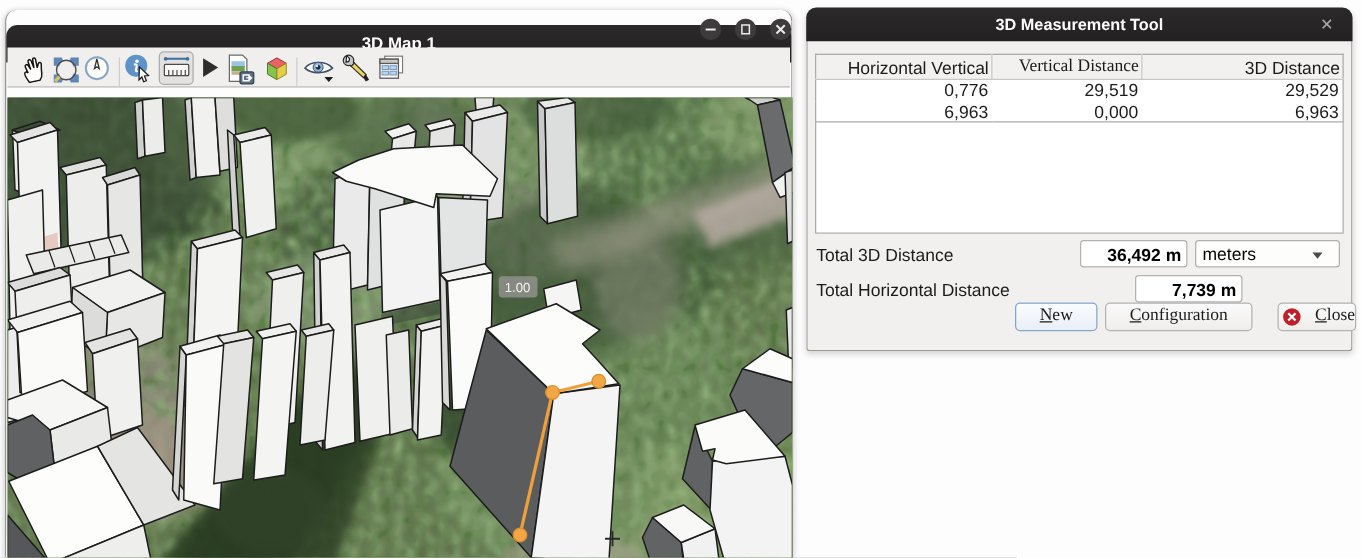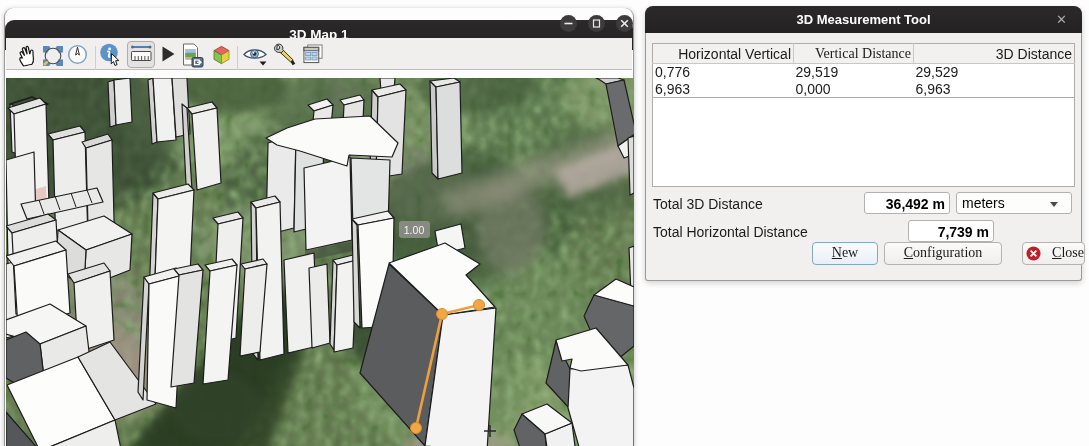--- a/index.html
+++ b/index.html
@@ -30,21 +30,21 @@
   margin:-1px -1px 0 -1px; left:0; right:0;}
 #dlg .xbtn { position:absolute; right:15px; top:0px; color:#a9a7a7; font-weight:normal;
   font-size:13px; line-height:27px; }
 table.meas { position:absolute; left:6px; top:36px; width:423px;
   border-collapse:collapse; font-size:14px; color:#1b1b1b;
   border:1px solid #aeacaa; background:#fff; }
 table.meas th { background:#f2f1f0; font-weight:normal; height:20px;
   border-right:1px solid #c9c7c5; border-bottom:1px solid #c9c7c5;
   text-align:right; padding:0 2px 0 2px; }
 table.meas th:last-child { border-right:none; }
-table.meas td { padding:0 3px 0 2px; height:17px; }
+table.meas td { text-align:right; padding:0 3px 0 2px; height:17px; }
 .whitebox { position:absolute; left:6px; top:36px; width:423px; height:144px;
   border:1px solid #aeacaa; background:#fff; }
 .lbl { position:absolute; font-size:14px; color:#1b1b1b; }
 .valbox { position:absolute; width:86px; height:22px; background:#fff;
   border:1px solid #b3b1af; border-radius:3px; font-size:14px; font-weight:bold;
   text-align:right; padding:3px 4px 0 0; }
 .combo { position:absolute; left:310px; top:185px; width:116px; height:22px;
   background:#fdfdfc; border:1px solid #b3b1af; border-radius:3px;
   font-size:14px; padding:2px 0 0 5px; }
 .combo:after { content:""; position:absolute; right:13px; top:9px;

